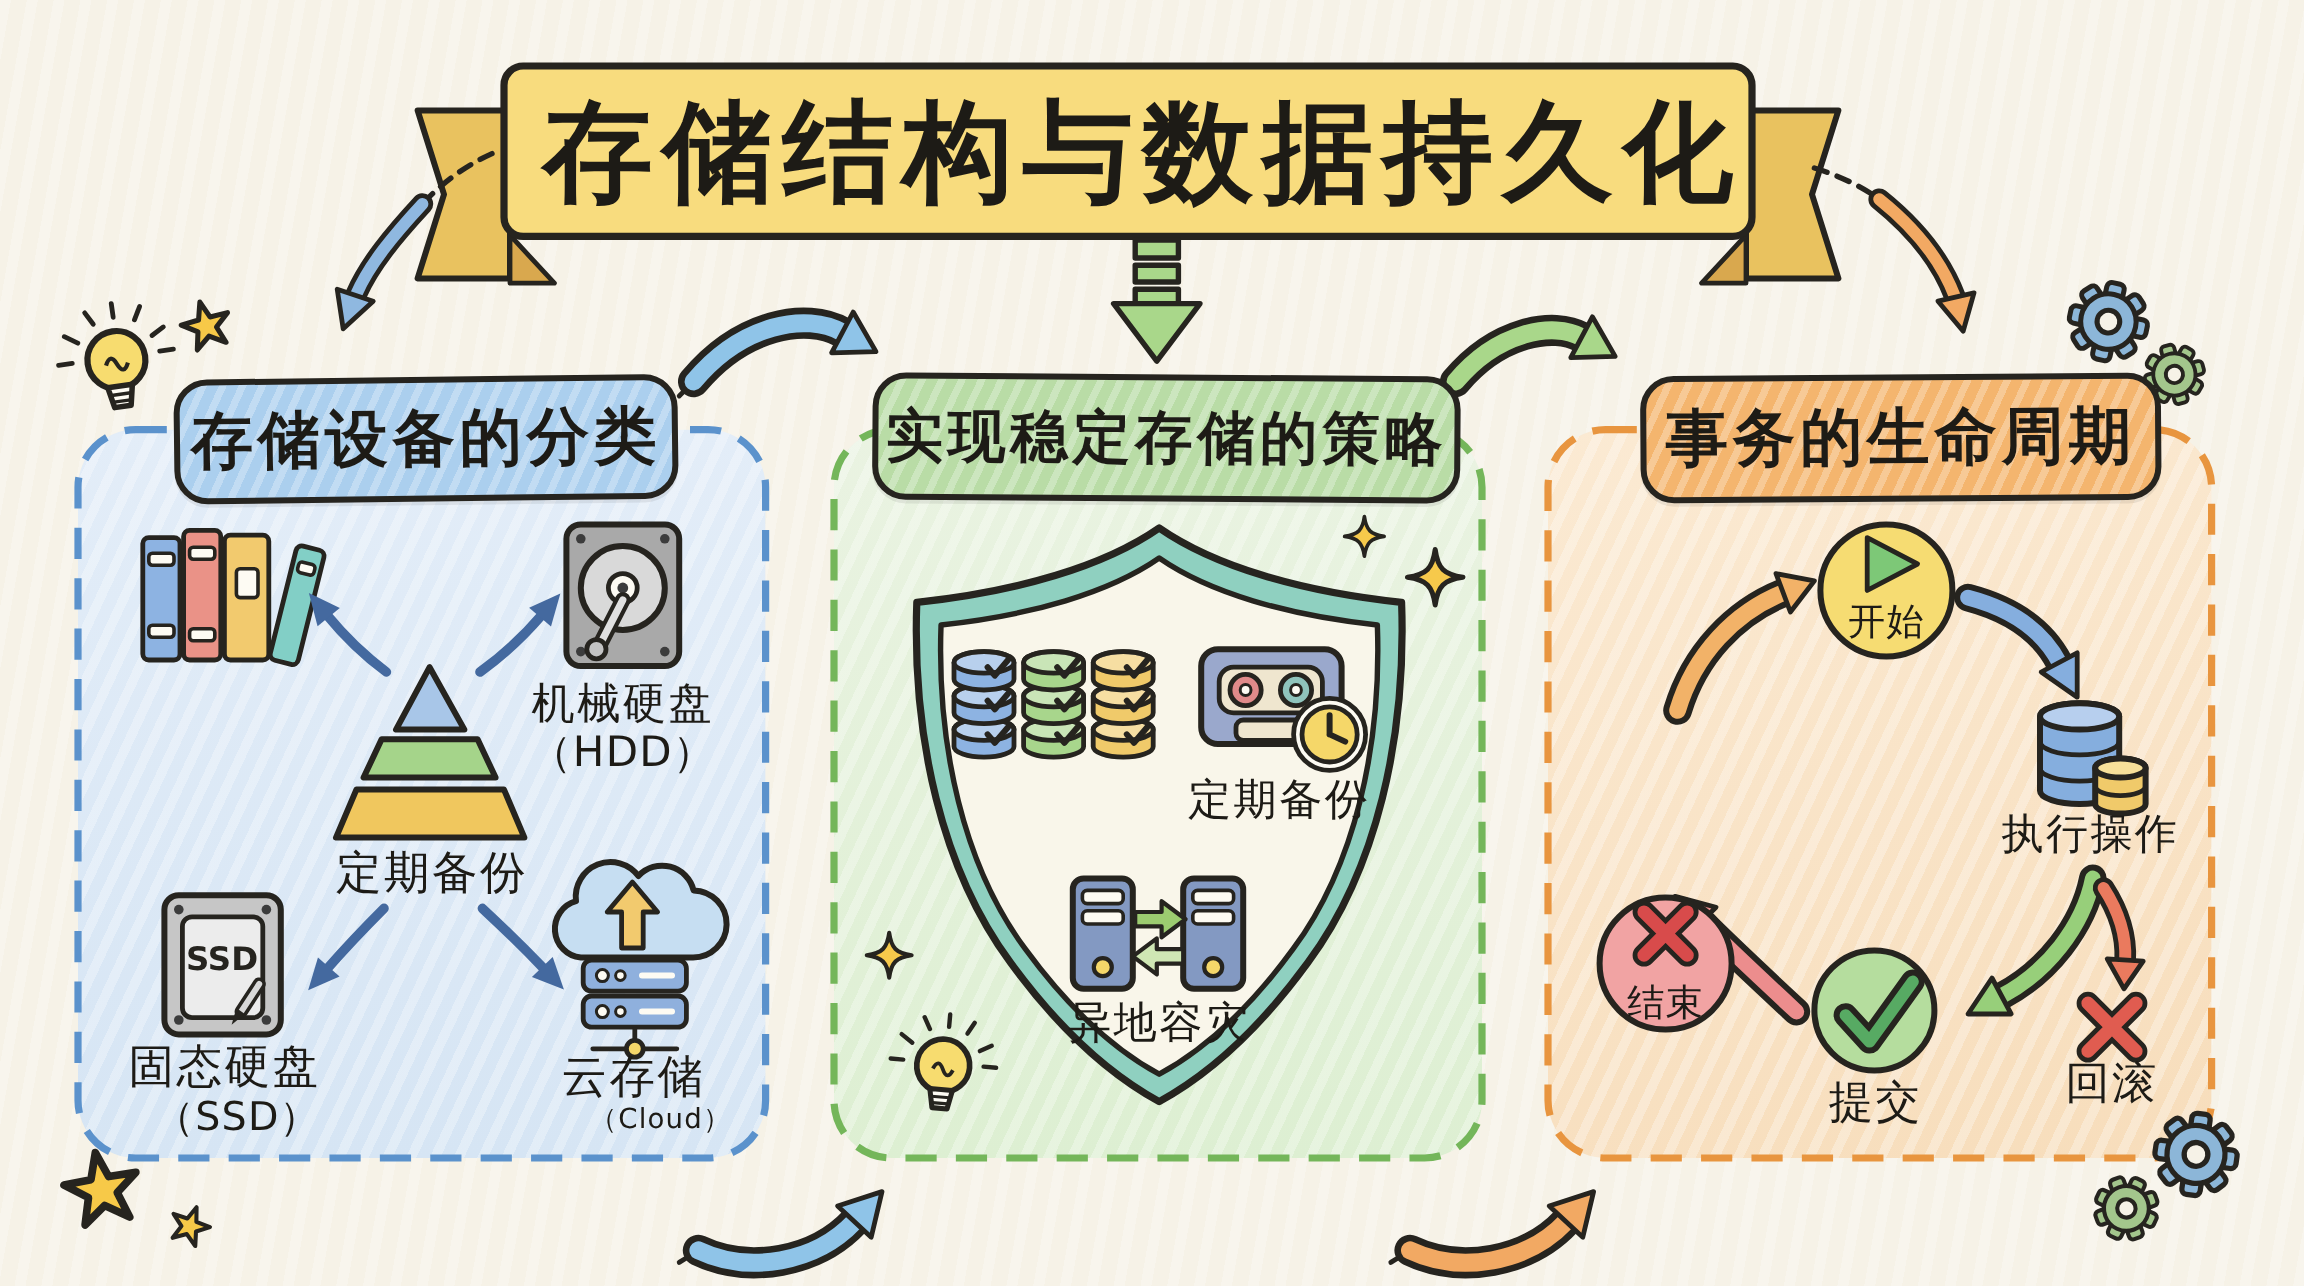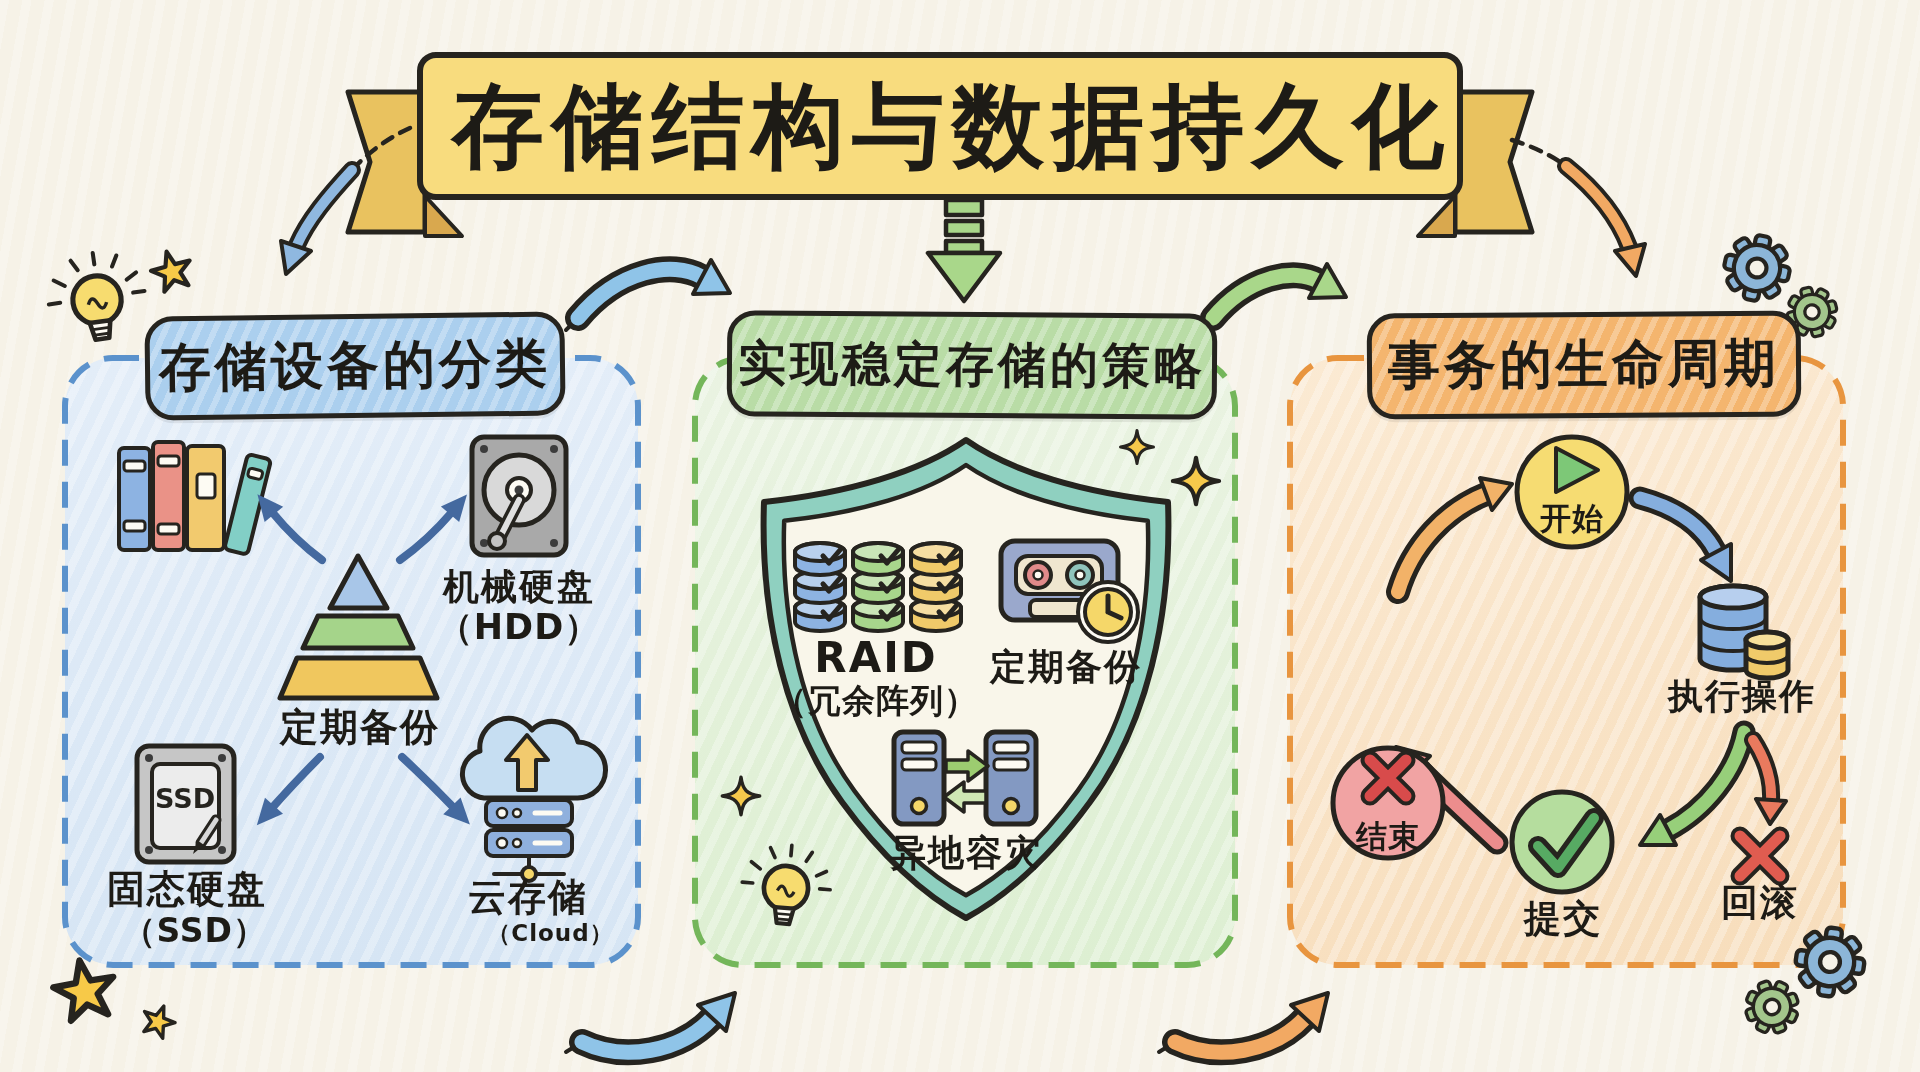--- a/index.html
+++ b/index.html
@@ -17,21 +17,21 @@
   #left-fill{left:65px;top:358px;width:573px;height:607px;
     background:repeating-linear-gradient(115deg, rgba(255,255,255,.30) 0 8px, rgba(255,255,255,0) 8px 18px),
                linear-gradient(180deg,#e3edf8,#d6e5f4);}
   #middle-fill{left:695px;top:358px;width:540px;height:607px;
     background:repeating-linear-gradient(115deg, rgba(255,255,255,.30) 0 8px, rgba(255,255,255,0) 8px 18px),
                linear-gradient(180deg,#eaf3e2,#ddefd2);}
   #right-fill{left:1290px;top:358px;width:553px;height:607px;
     background:repeating-linear-gradient(115deg, rgba(255,255,255,.30) 0 8px, rgba(255,255,255,0) 8px 18px),
                linear-gradient(165deg,#fbead3,#f7ddbb);}
   svg.art{position:absolute;left:0;top:0;z-index:2;pointer-events:none;}
-  .txt{position:absolute;z-index:3;color:#1d1b16;font-weight:700;text-align:center;
+  .txt{position:absolute;z-index:3;color:#1d1b16;font-weight:400;text-align:center;
        transform:translateX(-50%);line-height:1.15;letter-spacing:2px;white-space:nowrap;}
   #title{left:952px;top:74px;width:1100px;font-size:92px;font-weight:900;letter-spacing:8px;text-align:center;}
   .header{position:absolute;z-index:3;display:flex;align-items:center;justify-content:center;
           border:5px solid var(--c-outline,#26241f);border-radius:28px;color:#1d1b16;font-weight:800;
           letter-spacing:4px;box-shadow:0 3px 0 rgba(0,0,0,.07);}
   #left-header{left:145px;top:314px;width:410px;height:94px;font-size:52px;transform:rotate(-0.7deg);
     background:repeating-linear-gradient(115deg, rgba(255,255,255,.28) 0 6px, rgba(255,255,255,0) 6px 15px),var(--c-left-header-fill,#abcfee);}
   #middle-header{left:727px;top:312px;width:480px;height:96px;font-size:48px;transform:rotate(.4deg);
     background:repeating-linear-gradient(115deg, rgba(255,255,255,.28) 0 6px, rgba(255,255,255,0) 6px 15px),var(--c-middle-header-fill,#b9dca6);}
   #right-header{left:1367px;top:312px;width:424px;height:96px;font-size:52px;transform:rotate(-0.4deg);
@@ -345,24 +345,20 @@
   <div class="txt" style="left:360px;top:706px;font-size:38px;">定期备份</div>
   <div class="txt" style="left:187px;top:868px;font-size:38px;text-align:right;">
     <div>固态硬盘</div>
     <div class="sub" style="font-size:33px;">（SSD）</div>
   </div>
   <div class="txt" style="left:528px;top:876px;font-size:38px;">
     <div>云存储</div>
     <div class="sub" style="font-size:23px;margin-left:45px;">（Cloud）</div>
   </div>
 
-  <div class="txt" style="left:876px;top:634px;font-size:42px;">
-    <div>RAID</div>
-    <div class="sub" style="font-size:33px;">（冗余阵列）</div>
-  </div>
   <div class="txt" style="left:1066px;top:646px;font-size:36px;">定期备份</div>
   <div class="txt" style="left:966px;top:832px;font-size:36px;">异地容灾</div>
 
   <div class="txt" style="left:1572px;top:501px;font-size:31px;letter-spacing:1px;">开始</div>
   <div class="txt" style="left:1742px;top:676px;font-size:35px;">执行操作</div>
   <div class="txt" style="left:1563px;top:898px;font-size:37px;">提交</div>
   <div class="txt" style="left:1760px;top:882px;font-size:37px;">回滚</div>
   <div class="txt" style="left:1388px;top:819px;font-size:31px;letter-spacing:1px;">结束</div>
 
 </div>

